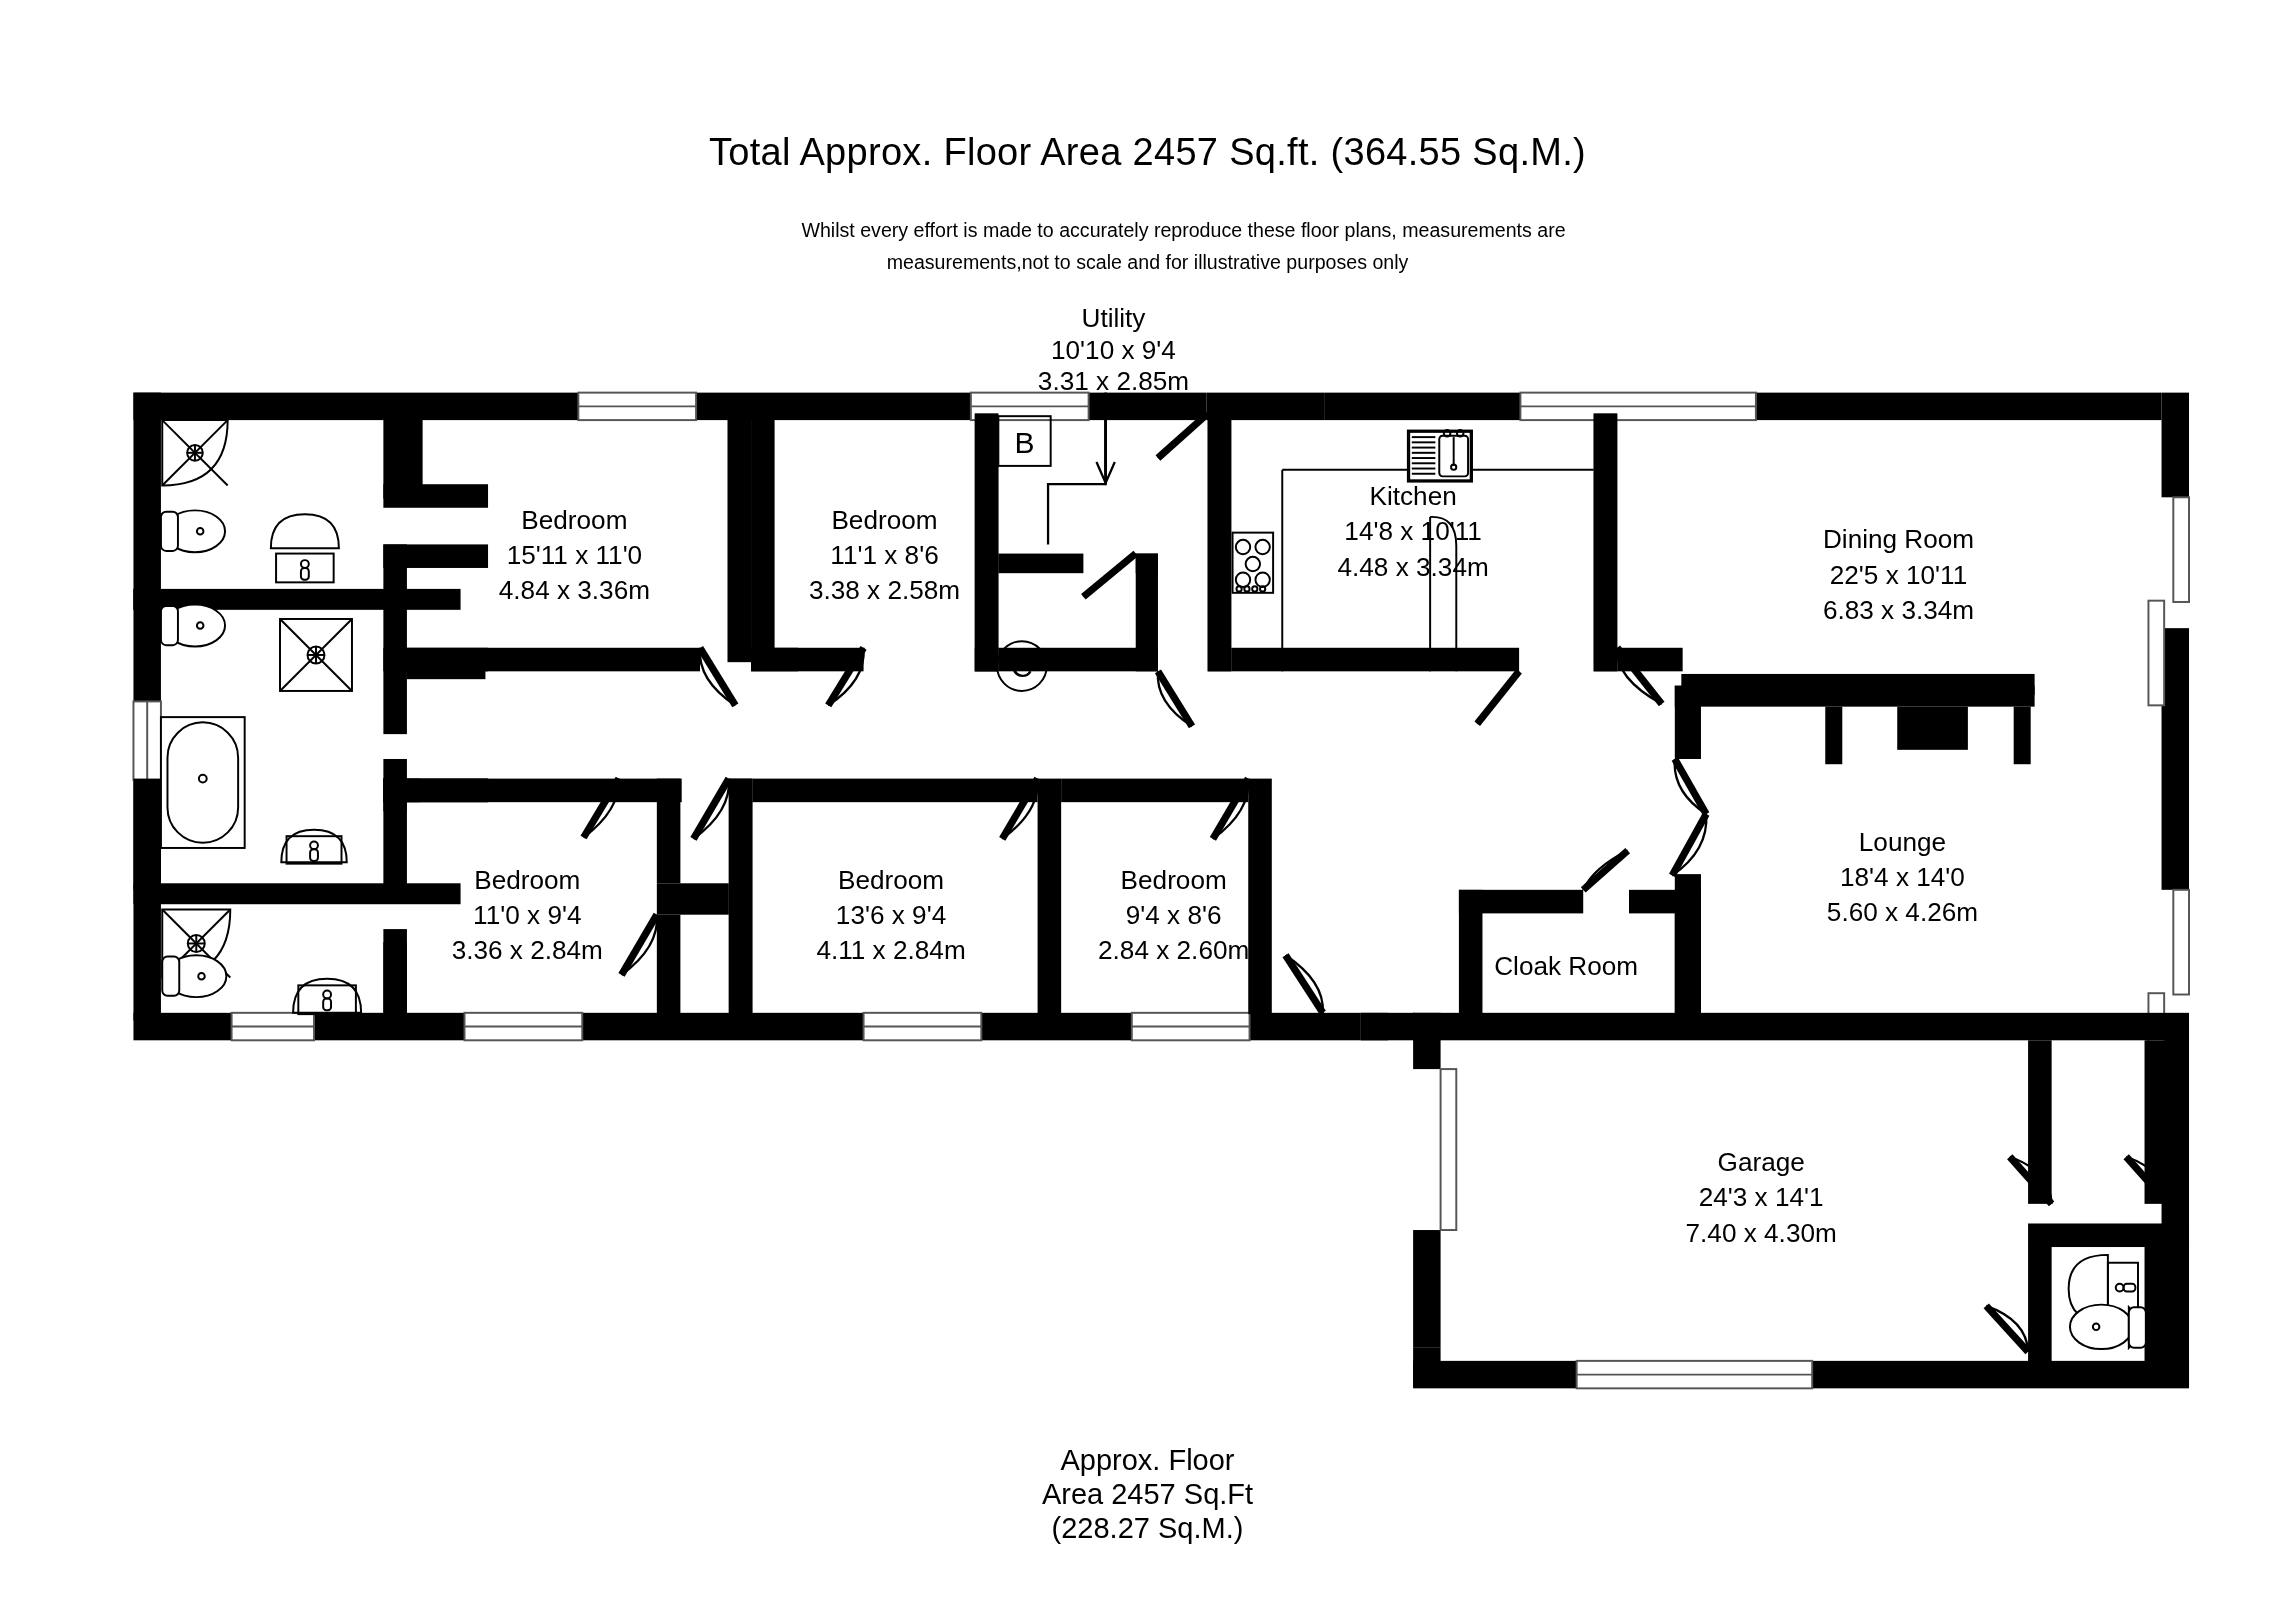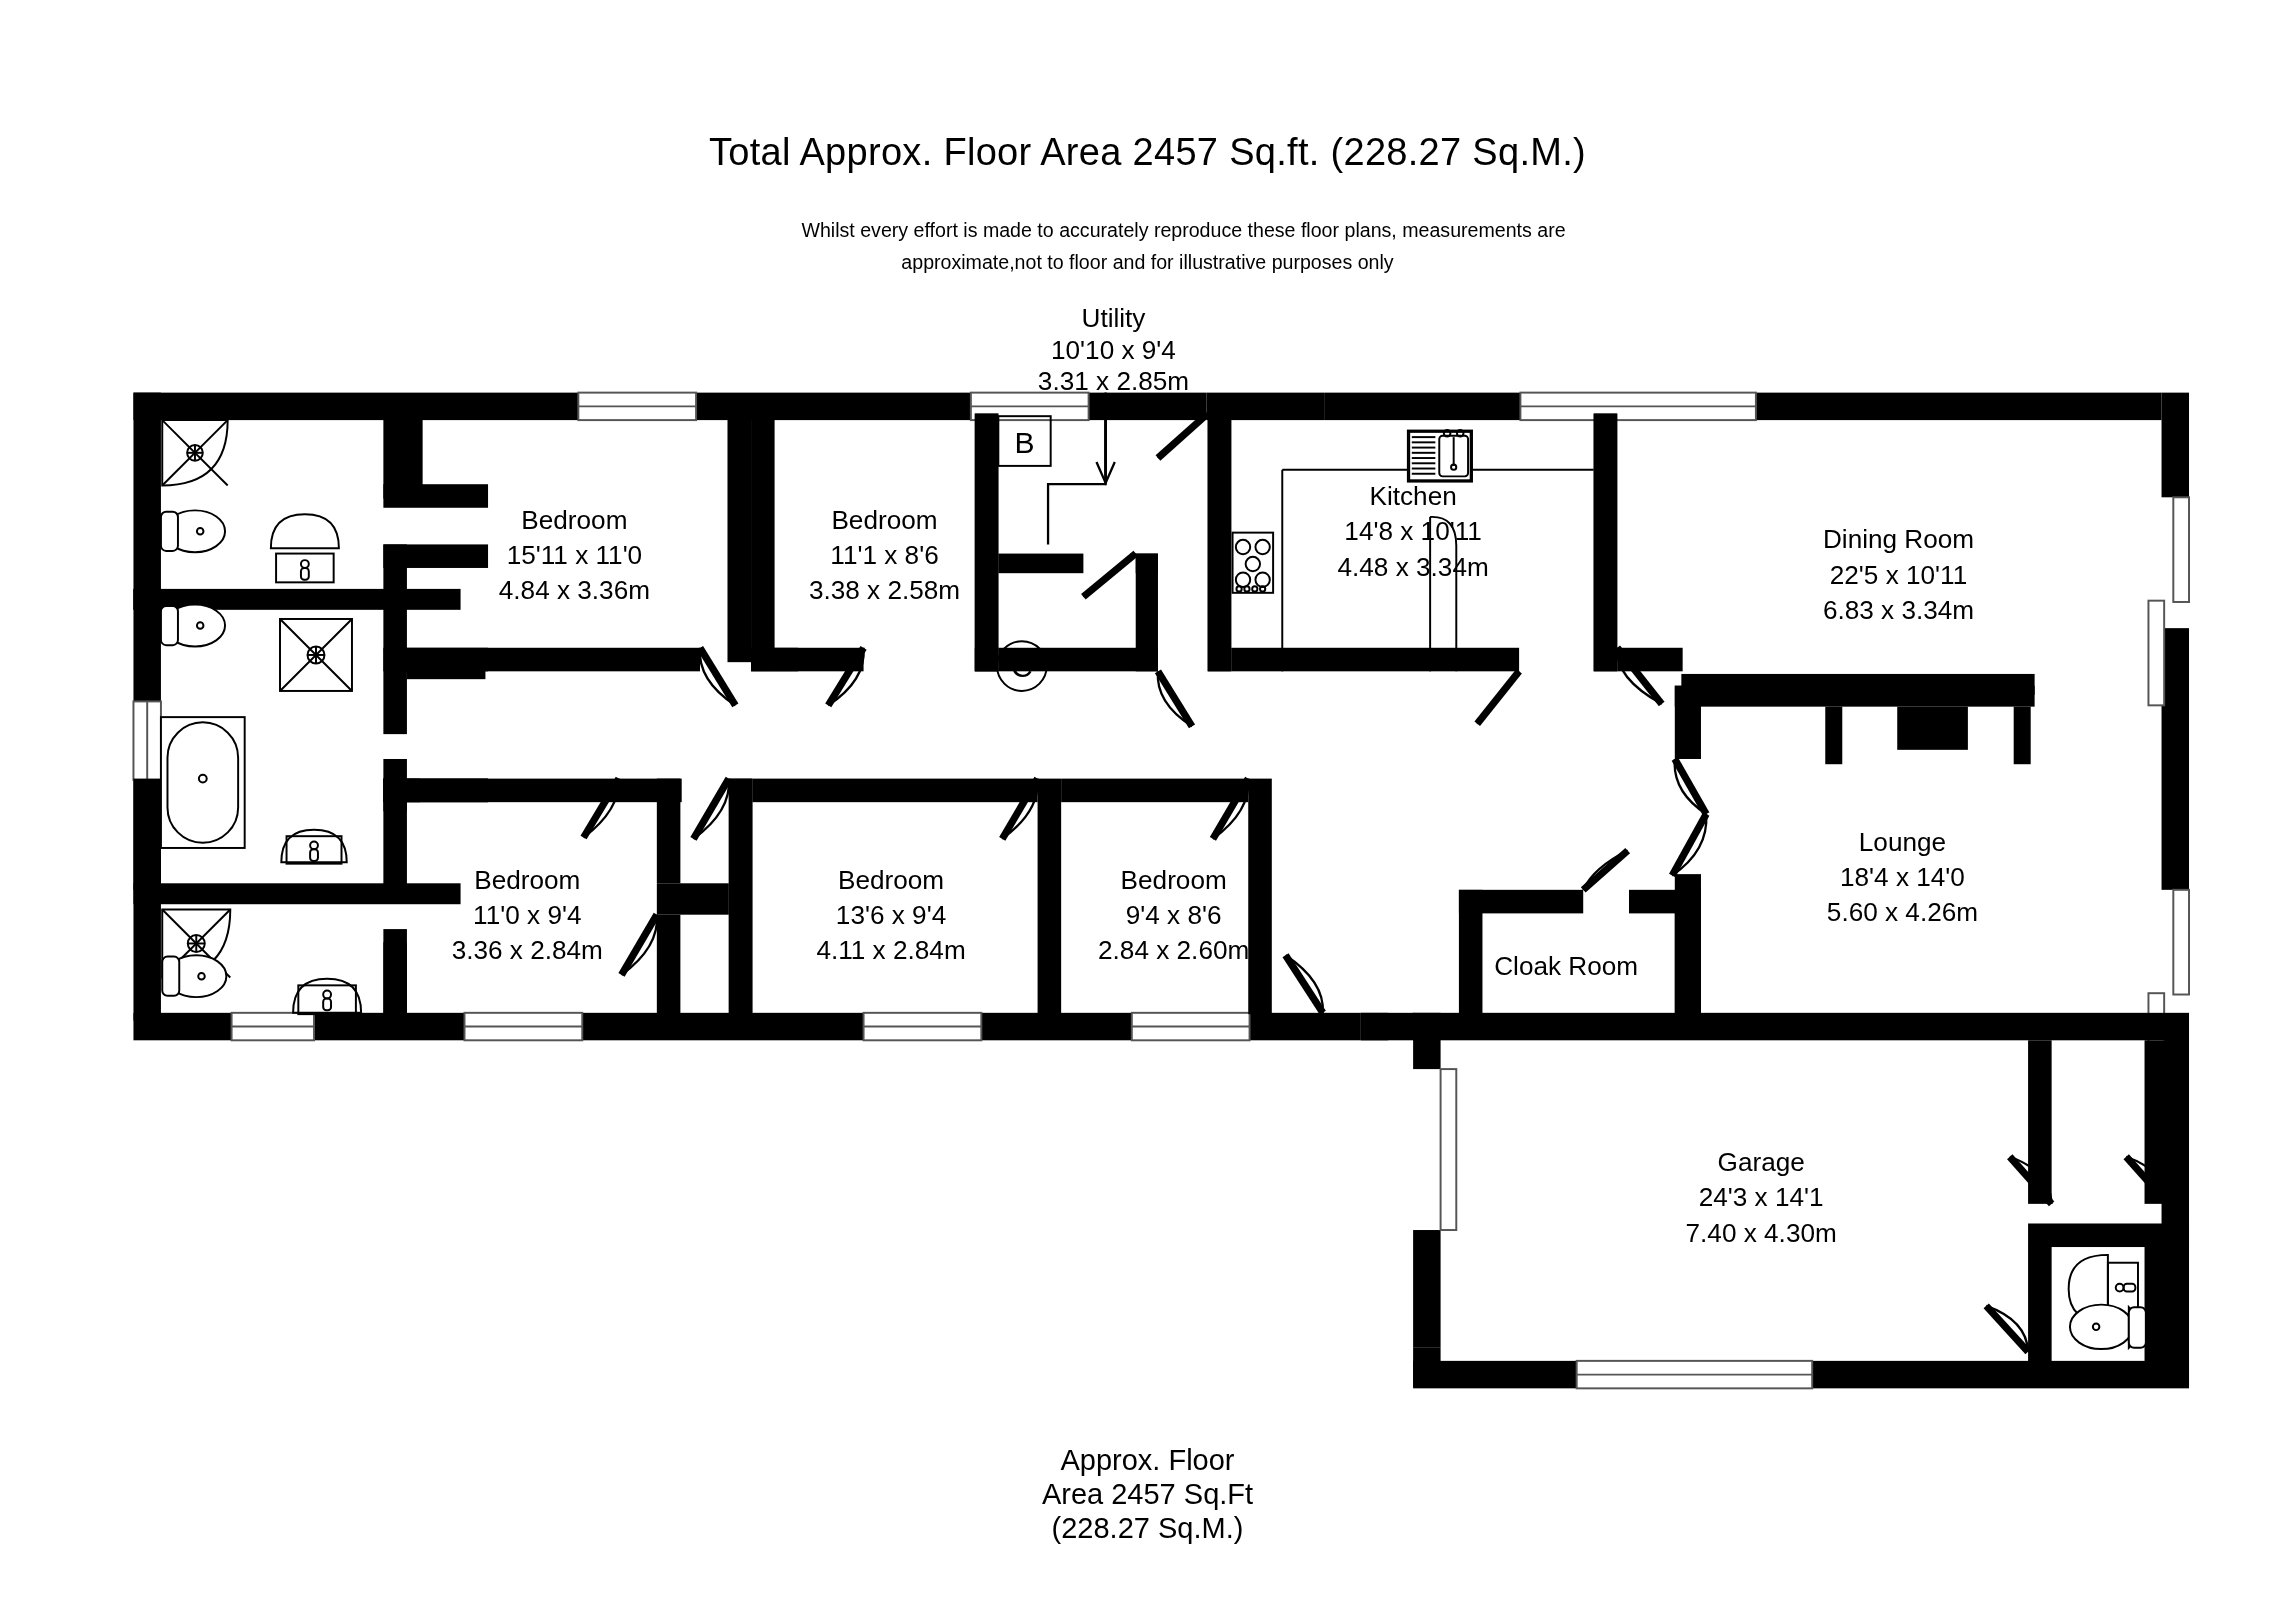--- a/index.html
+++ b/index.html
@@ -89,23 +89,23 @@
     font-size: 40px;
     text-anchor: middle;
     fill: #000000;
   }
 </style>
 </head>
 <body>
 
 <div id="floorplan-root">
 
-  <div class="hdr" id="area-line">Total Approx. Floor Area 2457 Sq.ft. (228.27 Sq.M.)</div>
+  <div class="hdr" id="area-line">Total Approx. Floor Area 2457 Sq.ft. (364.55 Sq.M.)</div>
   <div class="hdr" id="disclaimer-1">Whilst every effort is made to accurately reproduce these floor plans, measurements are</div>
-  <div class="hdr" id="disclaimer-2">approximate,not to floor and for illustrative purposes only</div>
+  <div class="hdr" id="disclaimer-2">measurements,not to scale and for illustrative purposes only</div>
 
   <svg id="plan" viewBox="0 0 3508 2479">
 
     <g>
       <rect class="wall" x="204" y="600" width="680" height="42"></rect>
       <rect class="wall" x="1064" y="600" width="420" height="42"></rect>
       <rect class="wall" x="1664" y="600" width="180" height="42"></rect>
       <rect class="wall" x="2024" y="600" width="300" height="42"></rect>
       <rect class="wall" x="2684" y="600" width="620" height="42"></rect>
       <rect class="wall" x="1844" y="600" width="180" height="42"></rect>

